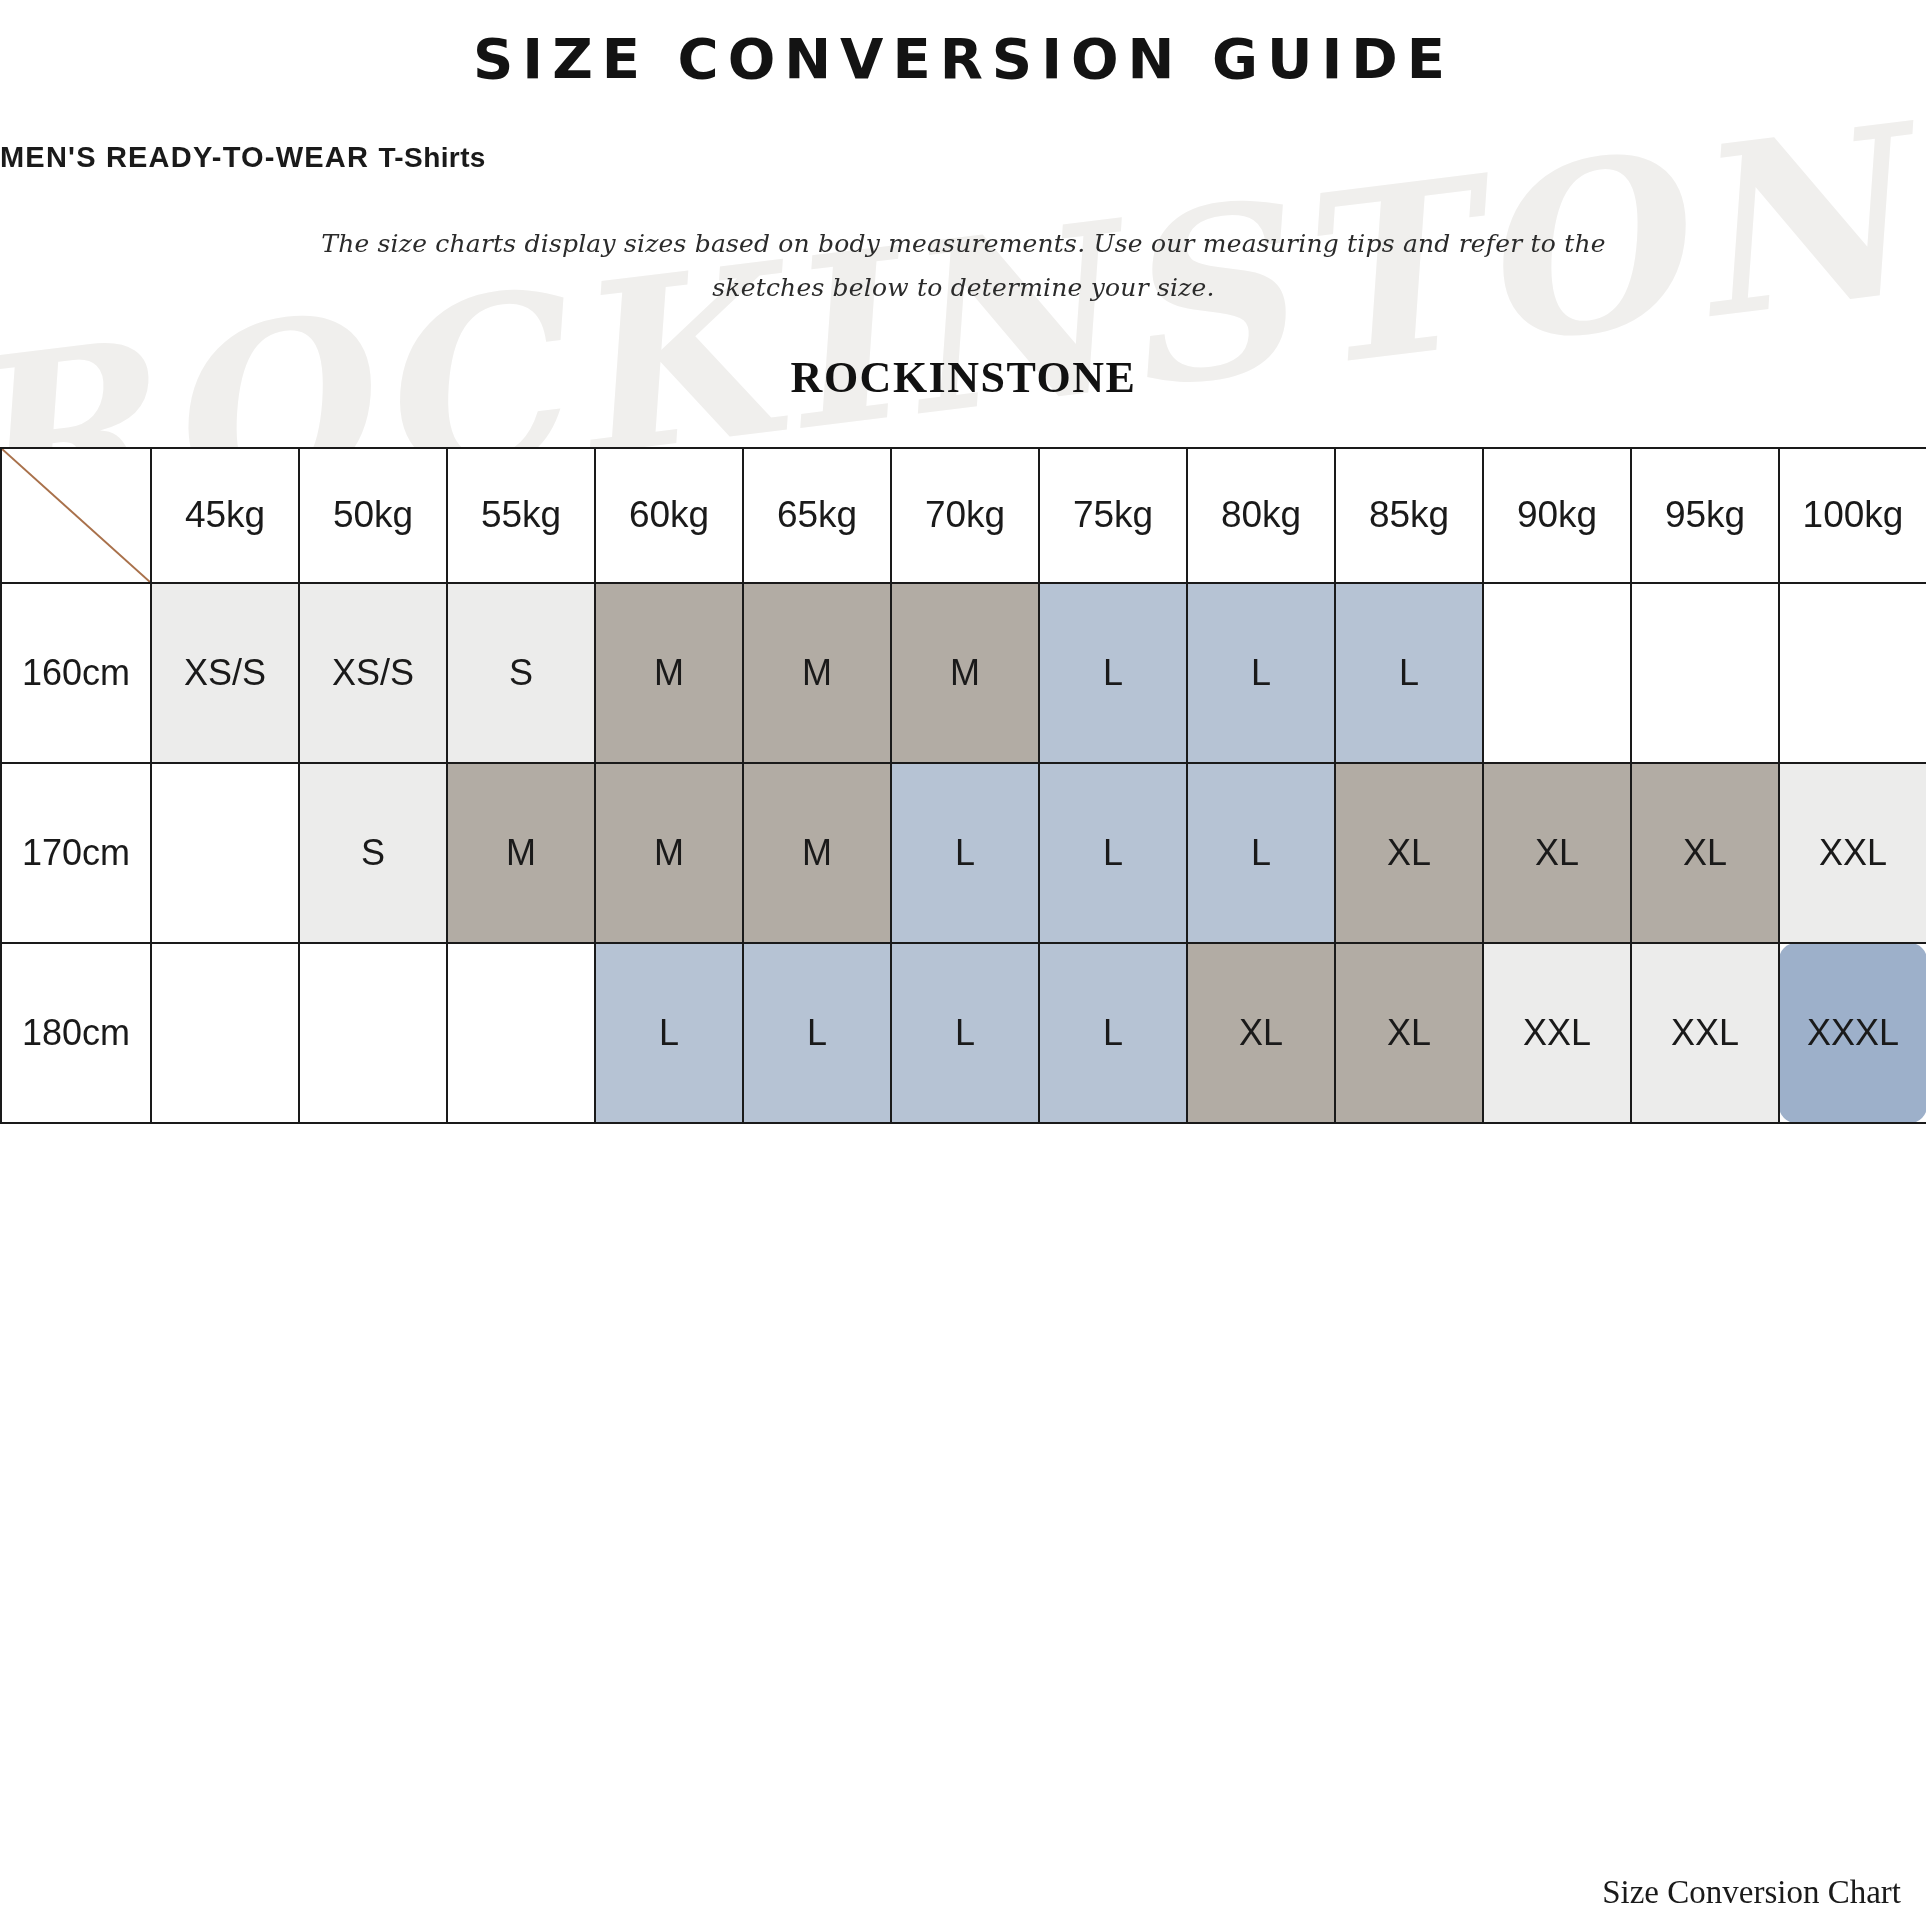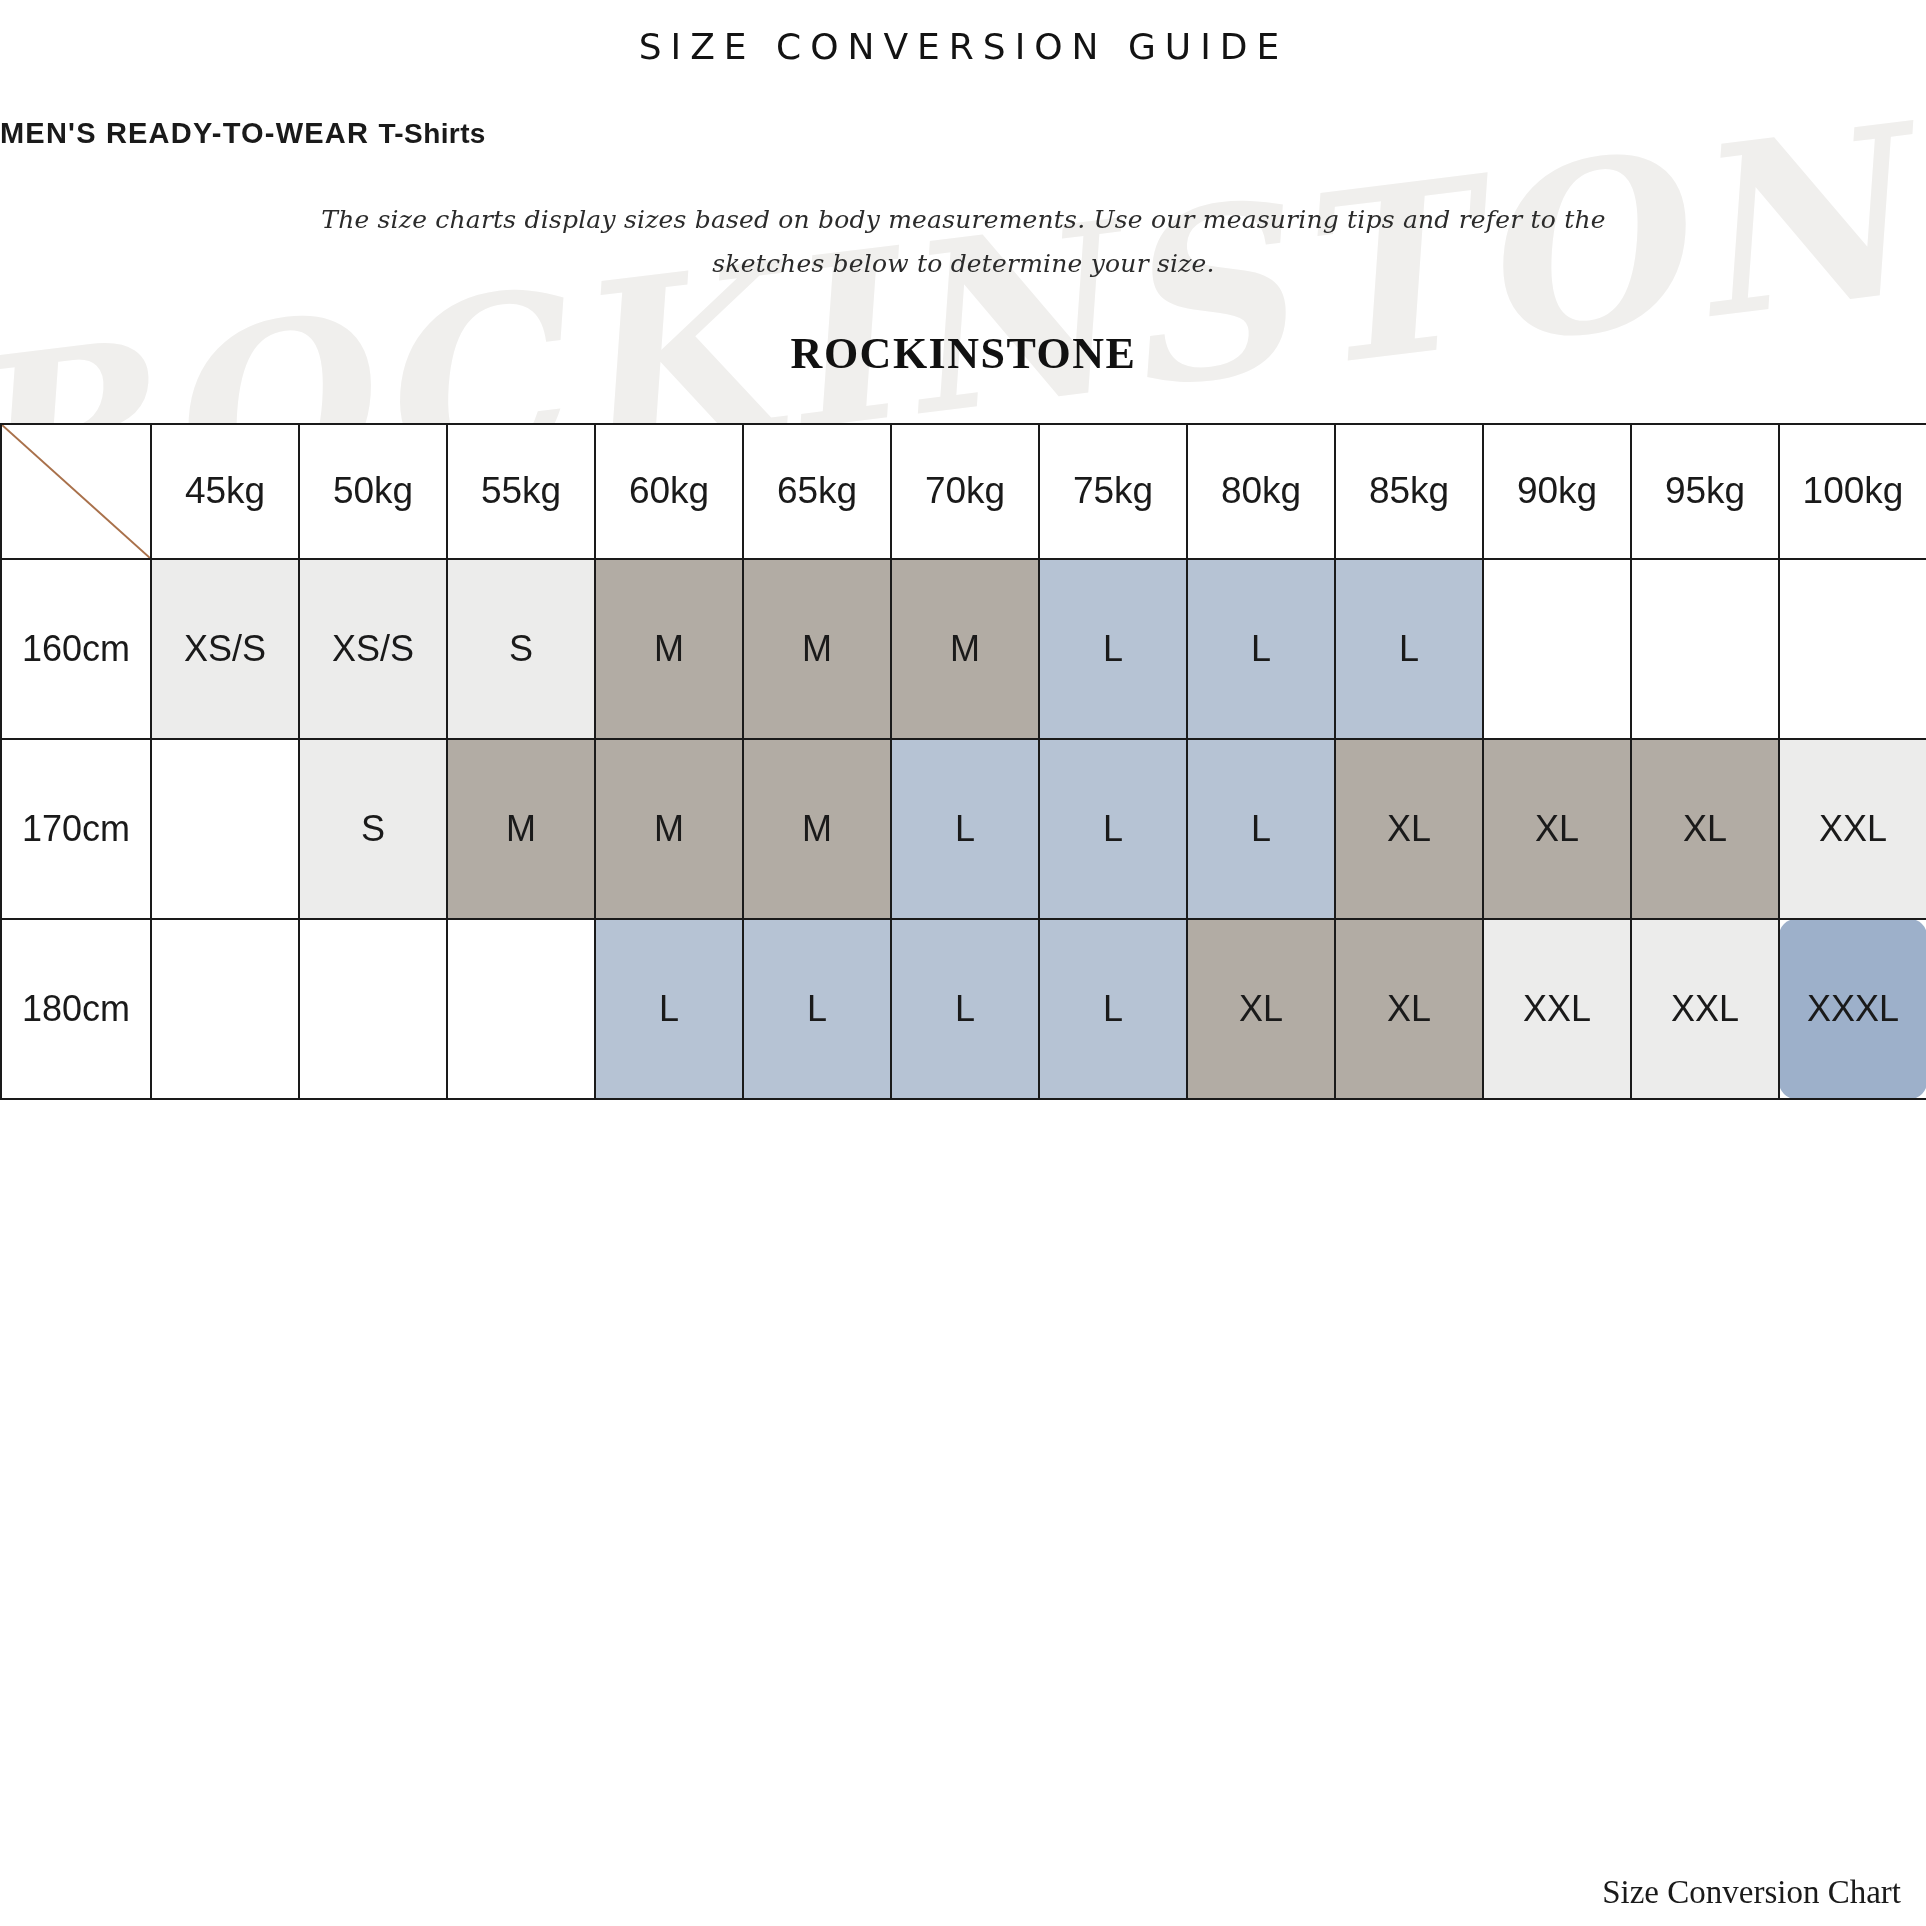--- a/index.html
+++ b/index.html
@@ -35,22 +35,22 @@
     pointer-events: none;
     z-index: 0;
   }
 
   .content { position: relative; z-index: 2; }
 
   
   .title {
     text-align: center;
     font-family: "DejaVu Sans", sans-serif;
-    font-size: 36px;
-    font-weight: 400;
+    font-size: 56px;
+    font-weight: 700;
     letter-spacing: 9px;
     margin: 26px 0 0 0;
     color: #131313;
   }
   .subtitle {
     margin-top: 50px;
     font-size: 29px;
     font-weight: 700;
     letter-spacing: 1.2px;
     color: #1a1a1a;

